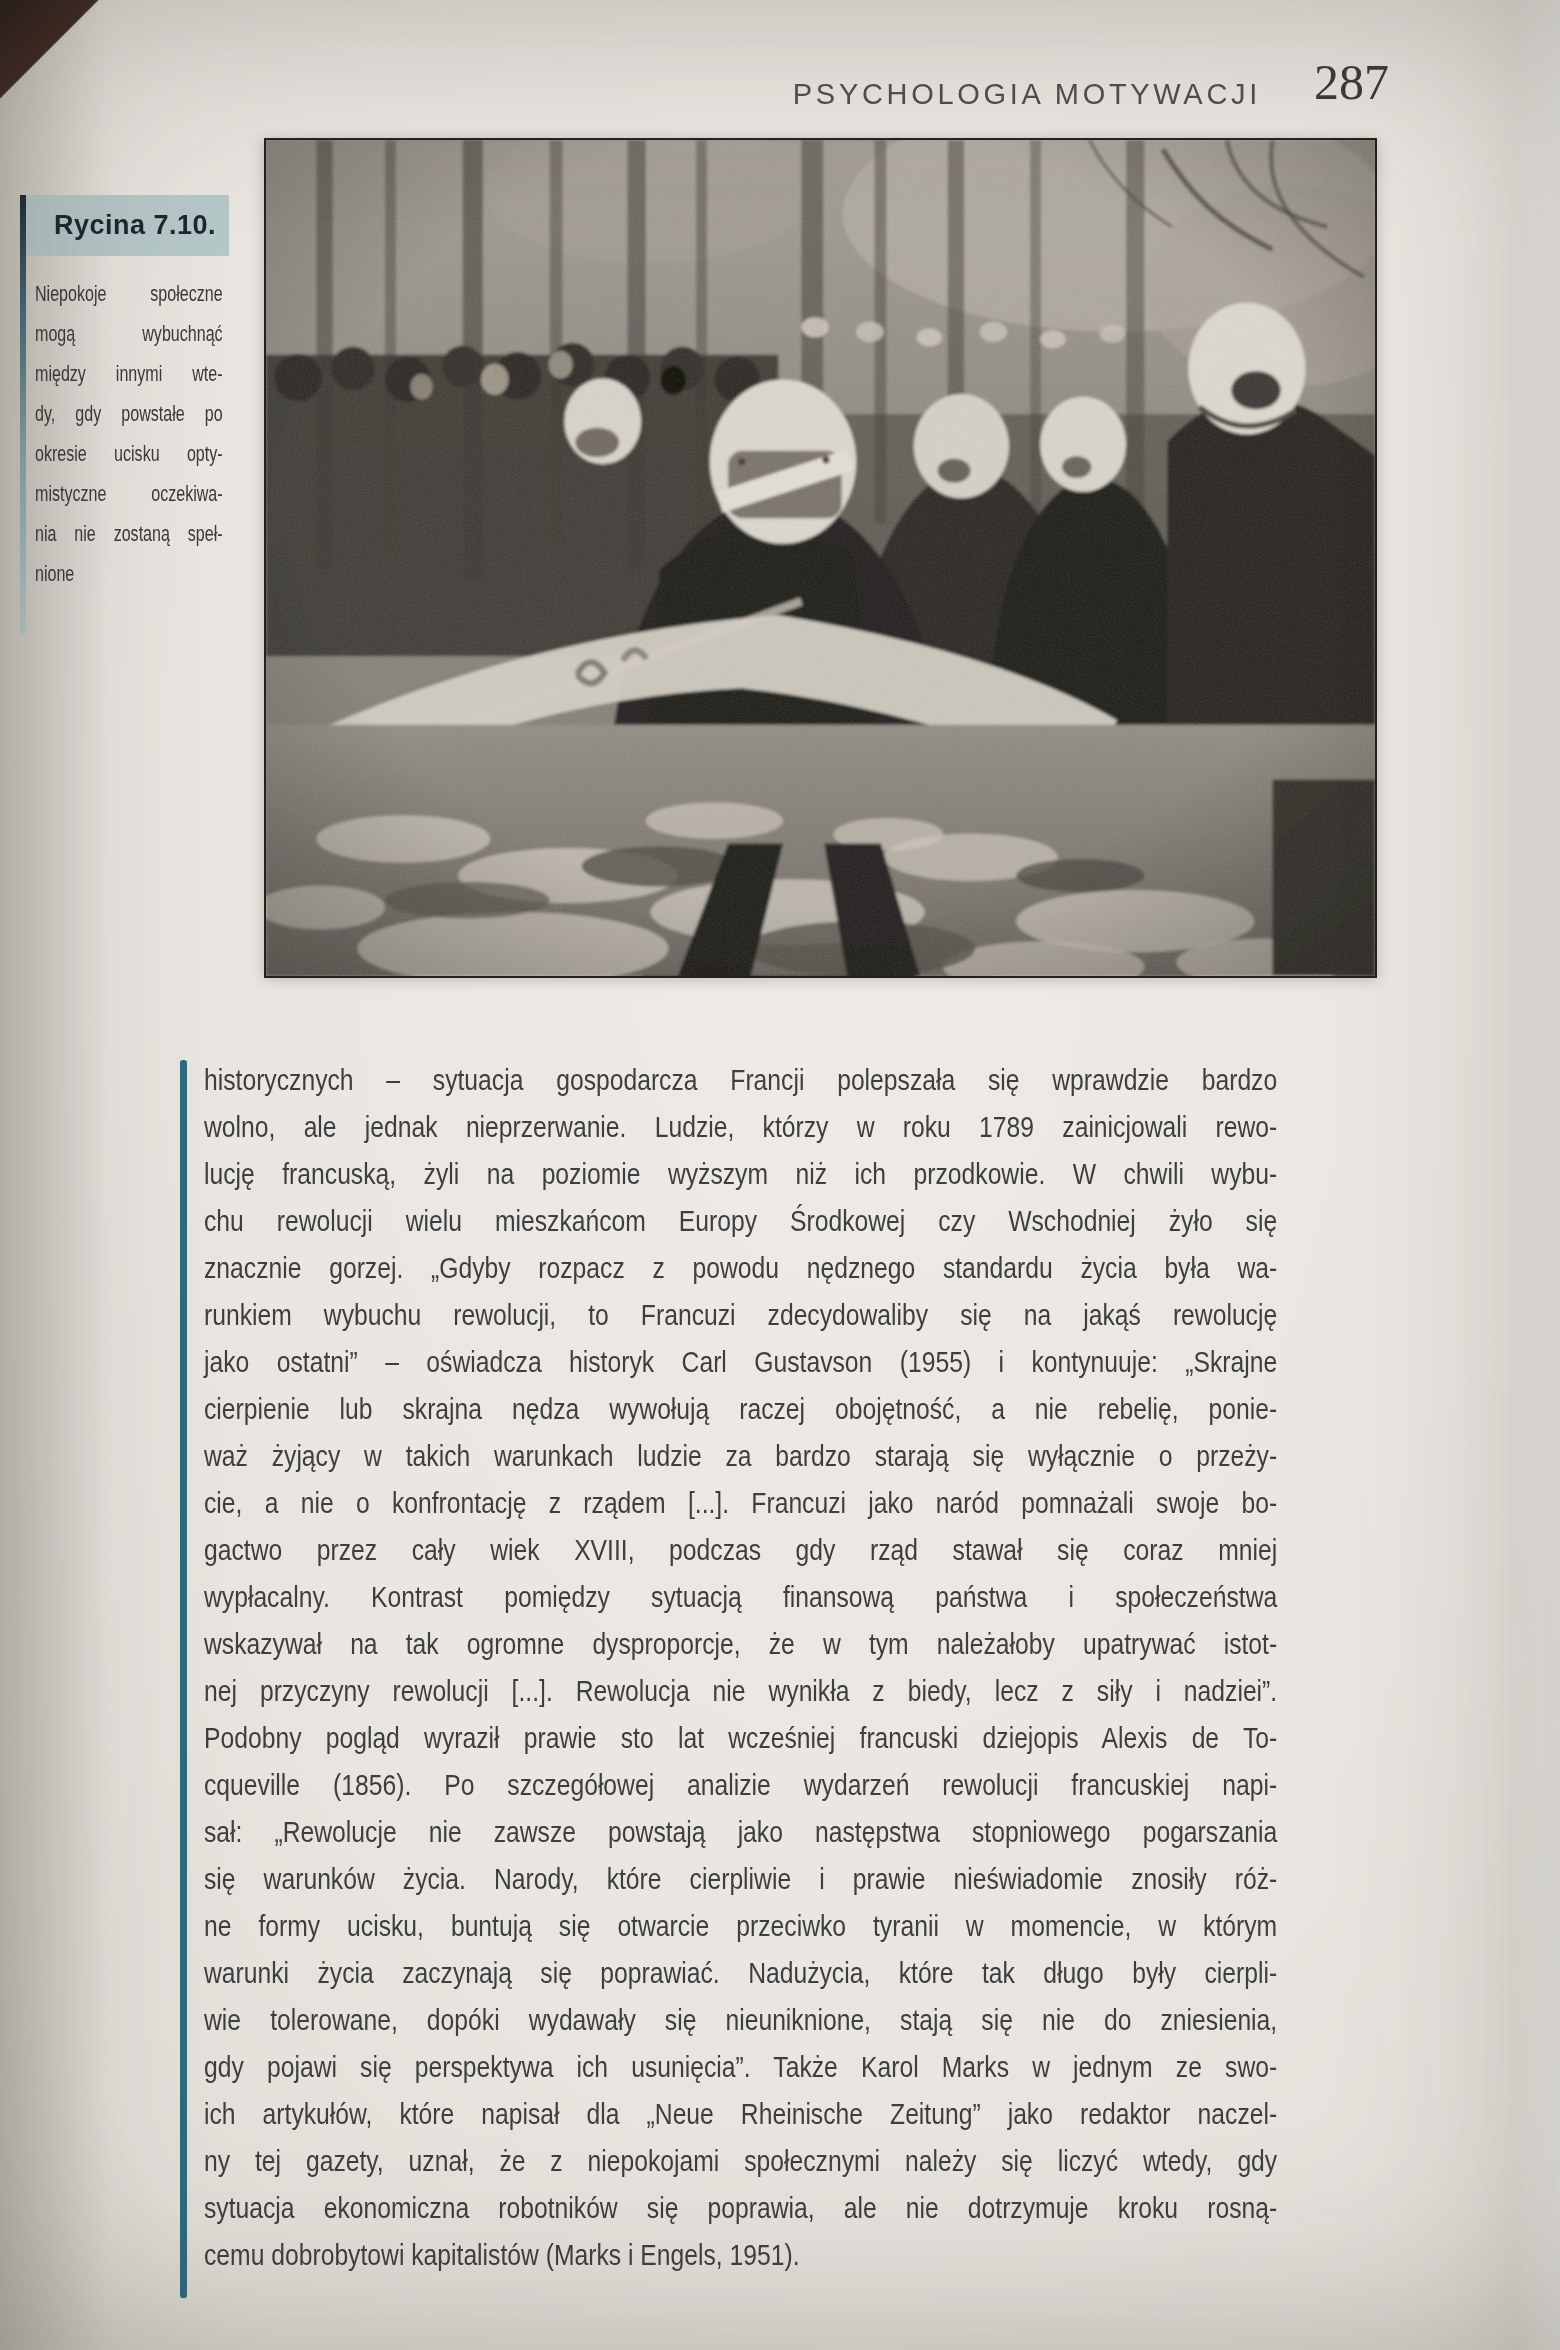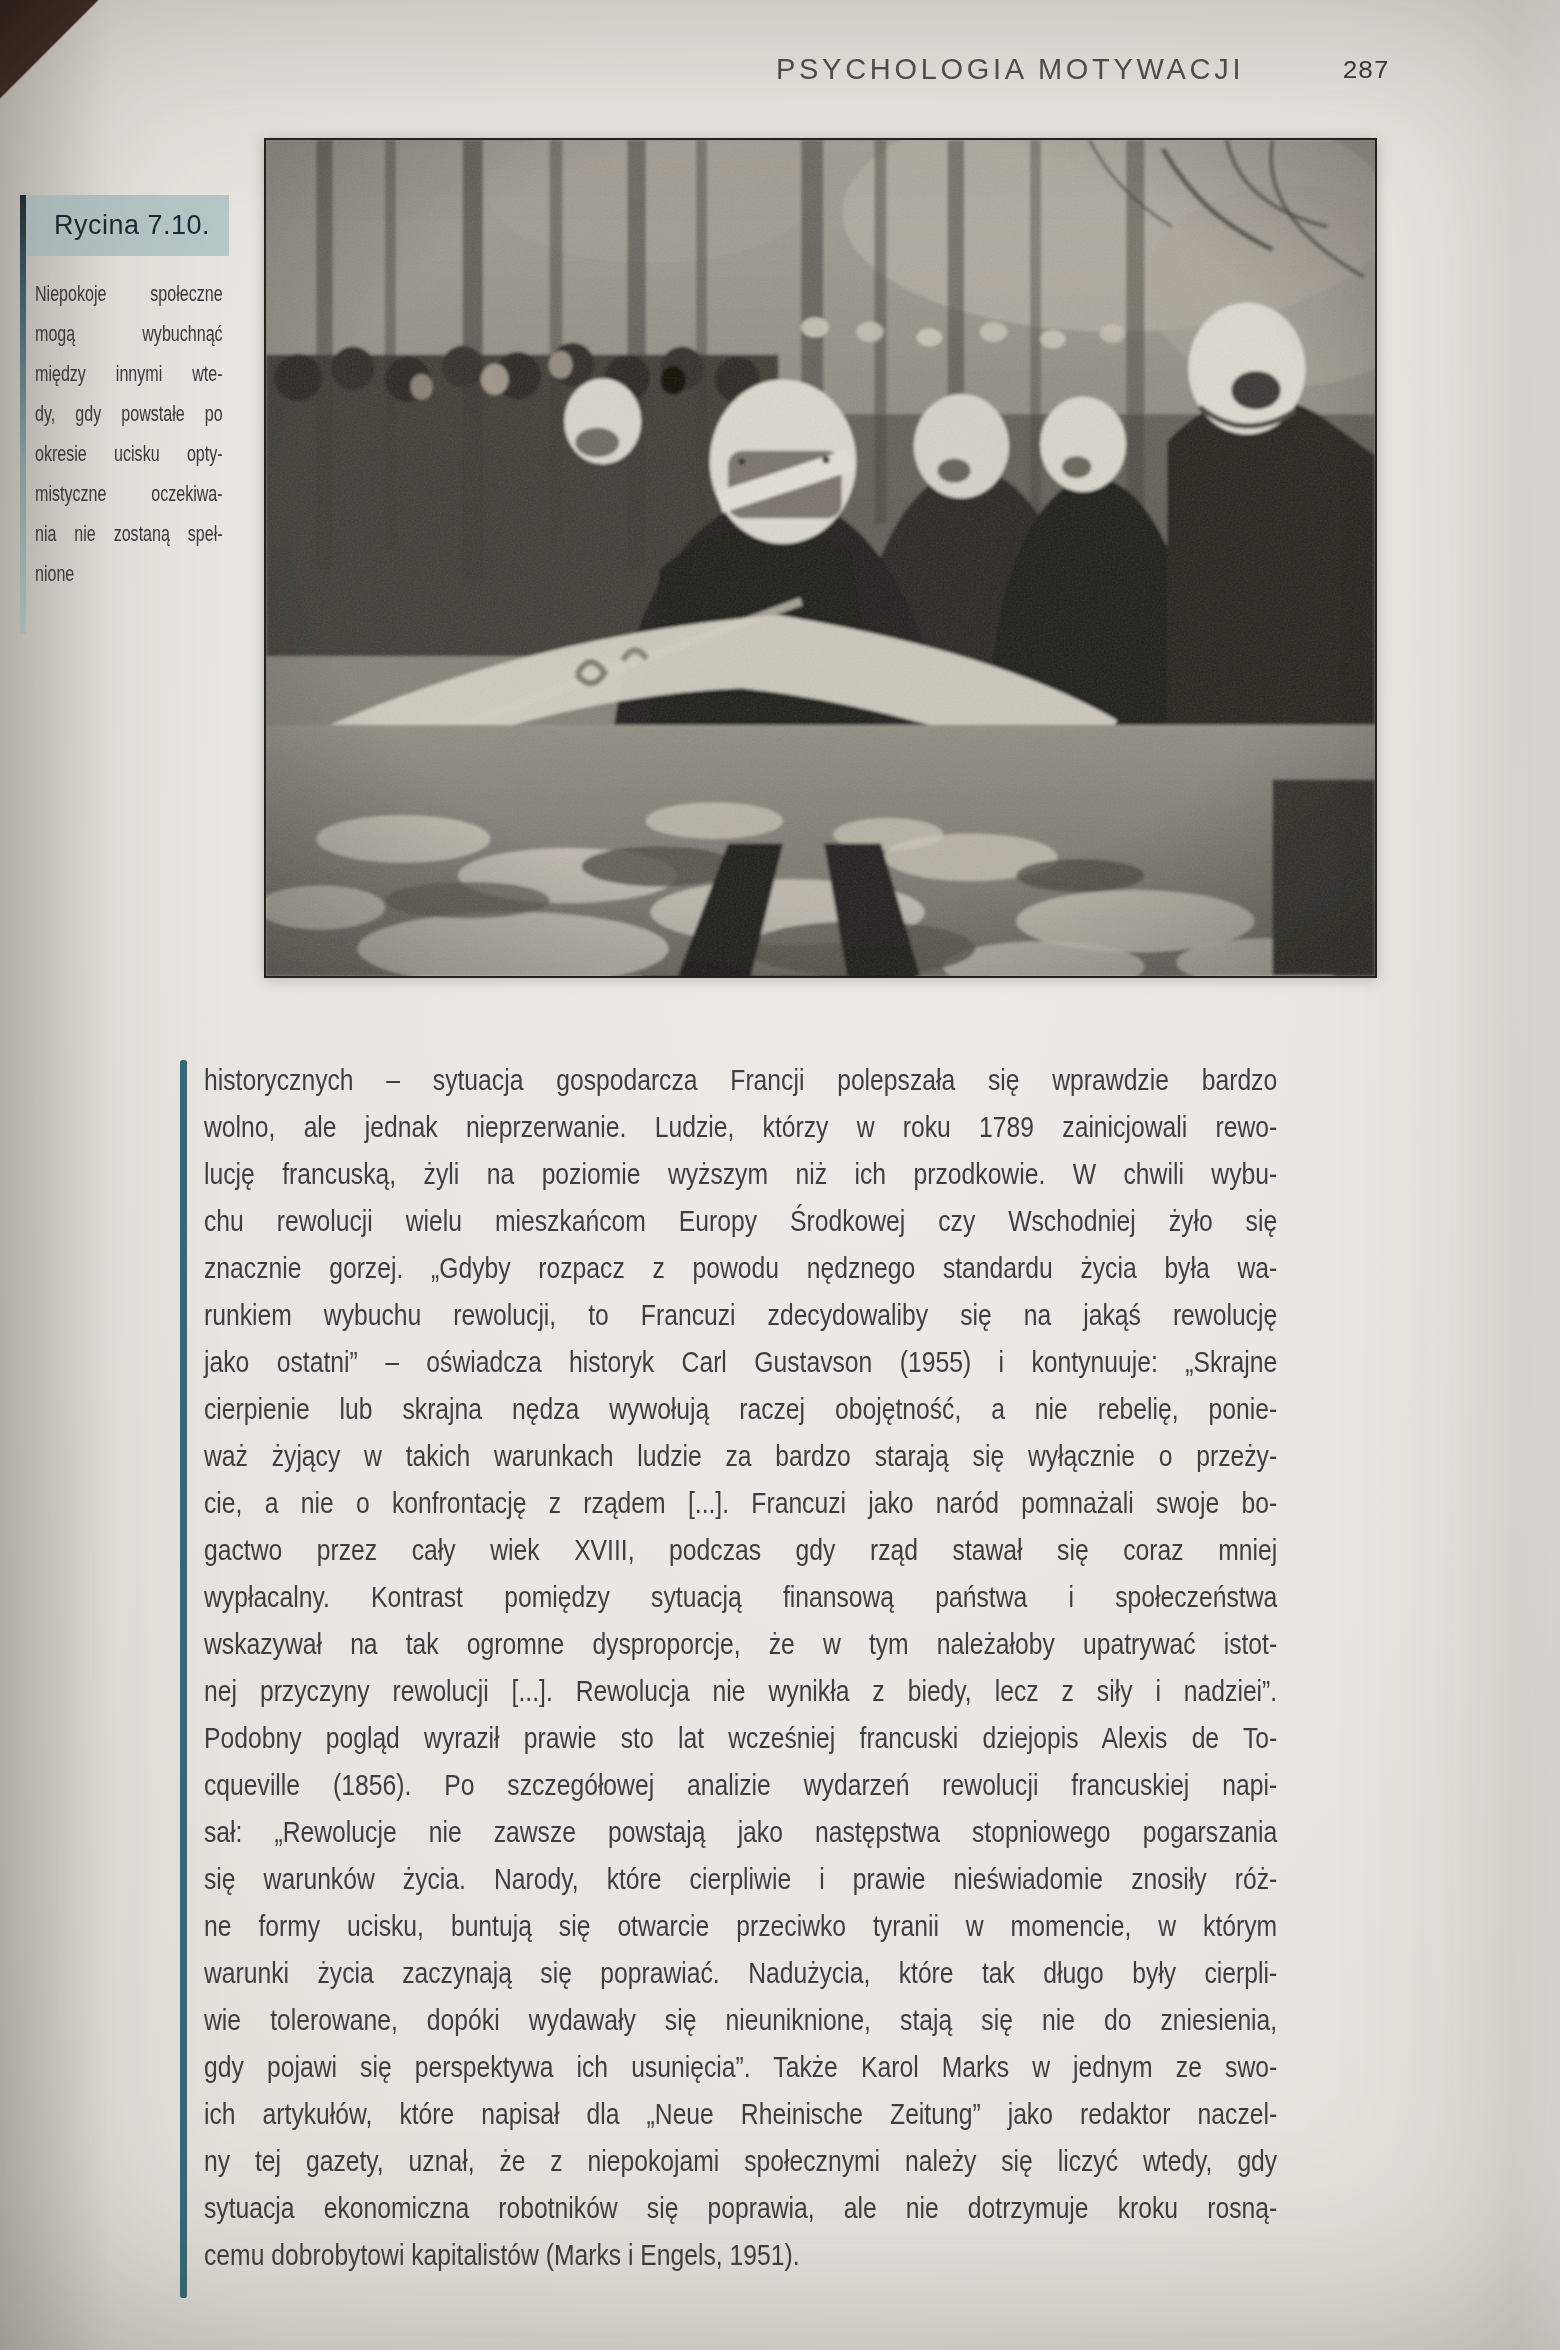--- a/index.html
+++ b/index.html
@@ -35,36 +35,36 @@
   }
   
   .header{
     position:absolute;top:53px;right:171px;z-index:3;
     display:flex;align-items:flex-end;gap:53px;
   }
   .running-head{
     font-size:29px;letter-spacing:3.7px;color:#504f4c;
   }
   .page-num{
-    font-family:Liberation Mono, monospace;font-size:26px;color:#3b3a38;margin-left:45px;
+    font-family:Liberation Serif, serif;font-size:50px;color:#3b3a38;
   }
   
   .fig-caption{
     position:absolute;left:20px;top:195px;width:209px;z-index:3;
   }
   .fig-rule{
     position:absolute;left:0;top:0;width:6.4px;height:439px;
     background:linear-gradient(#1e2a31 0%,#3b6271 22%,#8aa7ad 60%,#b9c8c9 100%);
   }
   .fig-band{
     margin-left:6.4px;height:61px;background:var(--band);
     display:flex;align-items:center;padding-left:27.5px;
   }
   .fig-label{
-    font-weight:normal;font-size:27px;color:#1c2733;letter-spacing:0.5px;
+    font-weight:bold;font-size:27px;color:#1c2733;letter-spacing:0.5px;
   }
   .fig-lines{
     margin:18.4px 0 0 14.7px;
     width:257px;
     transform:scaleX(.73);transform-origin:left top;
     font-size:22px;line-height:40px;color:#3a3a3a;
   }
   .fig-lines .line{text-align:justify;text-align-last:justify;}
   .fig-lines .line:last-child{text-align-last:left;}
   

